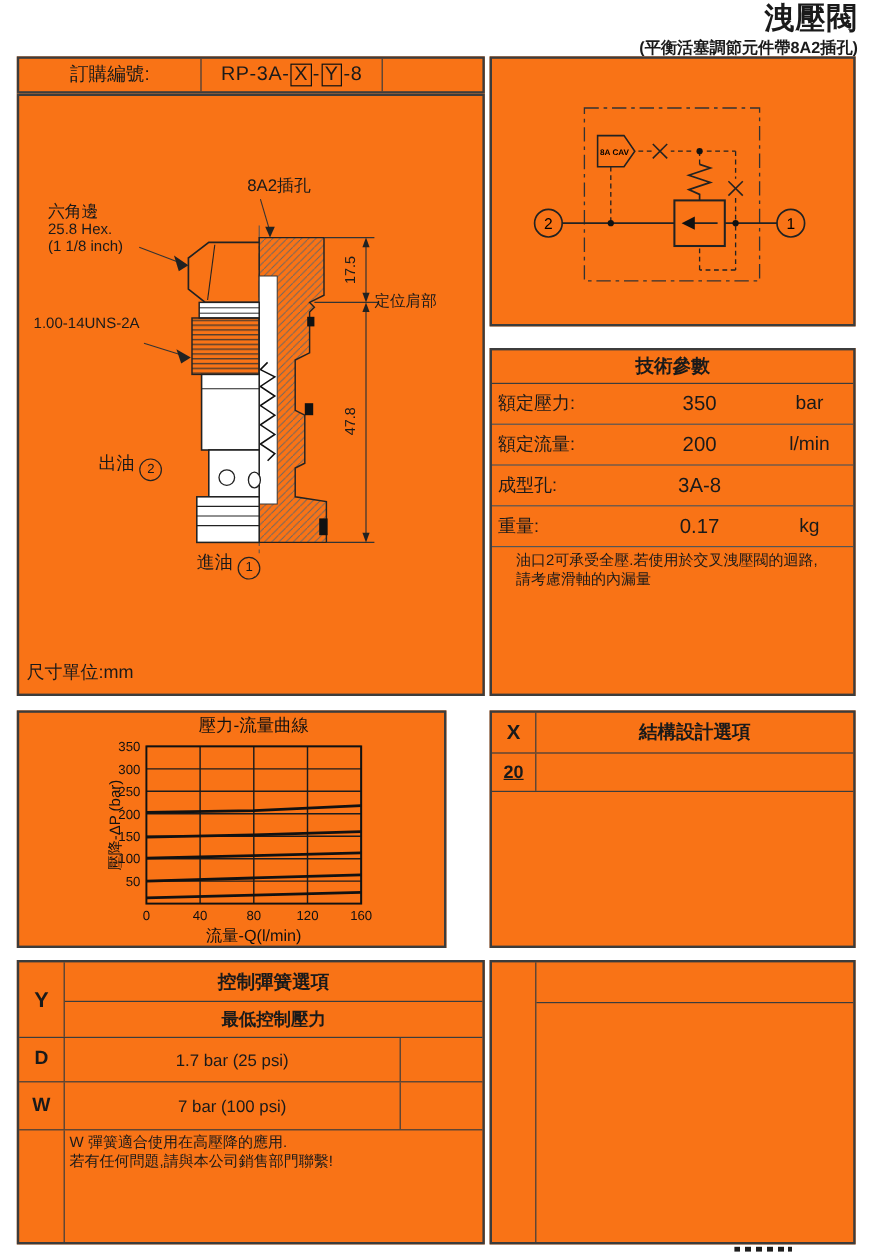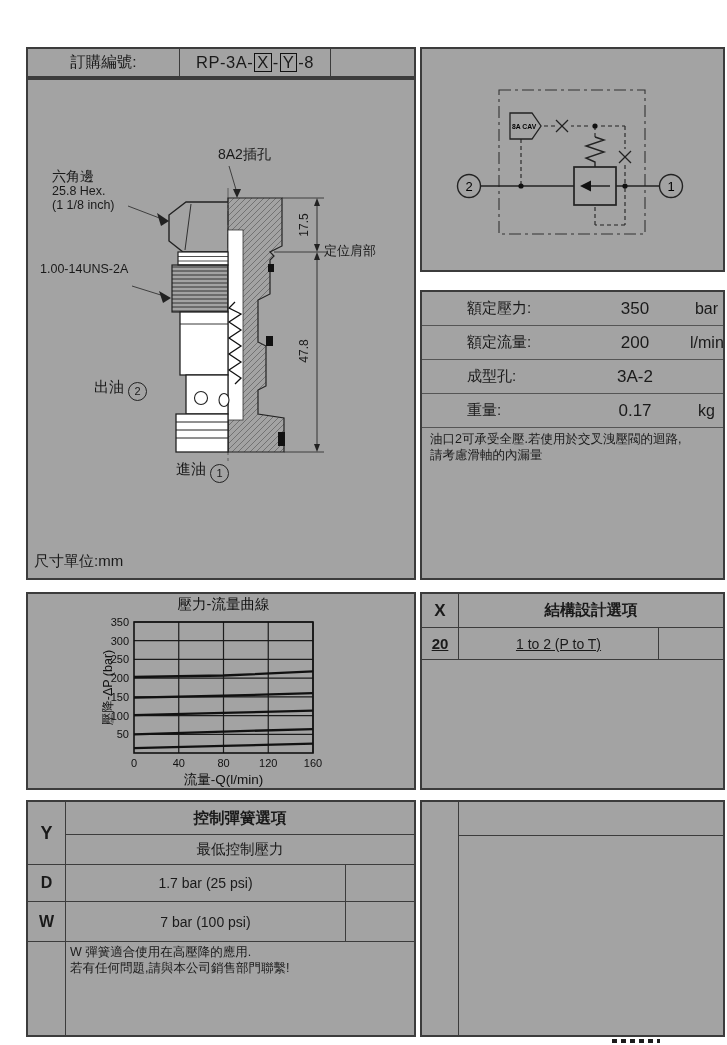--- a/index.html
+++ b/index.html
@@ -1,18 +1,18 @@
 <!DOCTYPE html>
 <html><head>
 <meta charset="utf-8">
 <style>
   html,body{margin:0;padding:0;background:#fff;}
   .page{position:relative;width:727px;height:1045px;background:#fff;overflow:hidden;
         font-family:"Liberation Sans",sans-serif;color:#1a1a1a;}
-  .box{position:absolute;border:2px solid #3c3c3c;box-sizing:border-box;background:#a3a3a3;margin-left:12px;}
+  .box{position:absolute;border:2px solid #3c3c3c;box-sizing:border-box;background:#f97316;}
 
   
   .hdr{position:absolute;top:2px;right:12px;text-align:right;}
   .hdr .t{font-size:25px;font-weight:bold;letter-spacing:1px;line-height:1.1;}
   .hdr .s{font-size:13.5px;font-weight:bold;margin-top:1px;}
 
   
   .order-box{left:14px;top:47px;width:390px;height:31px;display:flex;align-items:stretch;}
   .order-box .c{display:flex;align-items:center;justify-content:center;box-sizing:border-box;}
   .order-box .c1{width:152px;border-right:1.5px solid #3c3c3c;font-size:15.5px;}
@@ -30,28 +30,28 @@
         align-items:center;justify-content:center;font-size:11px;vertical-align:-3px;}
 
   
   .schem-box{left:408px;top:47px;width:305px;height:225px;}
 
   
   .tech-box{left:408px;top:290px;width:305px;height:290px;}
   .tech-h{height:27px;border-bottom:1.6px solid #3c3c3c;display:flex;align-items:center;justify-content:center;
           font-weight:bold;font-size:15.5px;}
   .tech-row{height:33px;display:grid;grid-template-columns:118px 110px 1fr;align-items:center;
-            border-bottom:1.4px solid #555;padding-left:40px;}
+            border-bottom:1.4px solid #555;}
   .tech-row .l{padding-left:5px;font-size:15px;}
   .tech-row .v{text-align:center;font-size:17px;}
   .tech-row .u{text-align:center;font-size:16px;}
-  .tech-note{padding:3px 8px;font-size:12.5px;line-height:1.3;white-space:pre-line;}
-
-  
-  .chart-box{left:14px;top:592px;width:390px;height:198px;}
+  .tech-note{padding:3px 20px;font-size:12.5px;line-height:1.3;white-space:pre-line;}
+
+  
+  .chart-box{left:14px;top:592px;width:358px;height:198px;}
   .chart-box svg text{font-family:"Liberation Sans",sans-serif;fill:#111;}
 
   
   .xopt-box{left:408px;top:592px;width:305px;height:198px;}
   .opt-hrow{display:flex;height:33px;border-bottom:1.6px solid #3c3c3c;}
   .opt-key{width:37px;border-right:1.6px solid #3c3c3c;display:flex;align-items:center;justify-content:center;
            font-weight:bold;font-size:17px;box-sizing:border-box;}
   .opt-title{flex:1;display:flex;align-items:center;justify-content:center;font-weight:bold;font-size:15.5px;}
   .xrow{display:flex;height:31px;border-bottom:1.6px solid #3c3c3c;text-decoration:underline;}
   .xrow .code{width:37px;border-right:1.6px solid #3c3c3c;display:flex;align-items:center;justify-content:center;
@@ -62,21 +62,21 @@
   .opt-notes{padding:2px 3px;font-size:13px;line-height:1.25;}
 
   
   .yopt-box{left:14px;top:800px;width:390px;height:237px;display:flex;flex-direction:column;}
   .yhead{display:flex;height:62px;border-bottom:1.6px solid #3c3c3c;}
   .ykey{width:38px;border-right:1.6px solid #3c3c3c;display:flex;align-items:center;justify-content:center;
         font-weight:bold;font-size:18px;box-sizing:border-box;}
   .yhead-r{flex:1;display:flex;flex-direction:column;}
   .yh1{height:33px;border-bottom:1.4px solid #3c3c3c;display:flex;align-items:center;justify-content:center;
        font-weight:bold;font-size:15.5px;box-sizing:border-box;}
-  .yh2{flex:1;display:flex;align-items:center;justify-content:center;font-size:14.5px;}
+  .yh2{flex:1;display:flex;align-items:center;justify-content:center;font-size:14.5px;font-weight:bold;}
   .yrow{display:flex;height:36px;border-bottom:1.6px solid #3c3c3c;}
   .yrow.w{height:39px;}
   .yrow .code{width:38px;border-right:1.6px solid #3c3c3c;display:flex;align-items:center;justify-content:center;
               font-weight:bold;font-size:16px;box-sizing:border-box;}
   .yrow .desc{width:280px;display:flex;align-items:center;justify-content:center;font-size:14px;
               border-right:1.6px solid #3c3c3c;box-sizing:border-box;}
   .yrow .sp{flex:1;}
   .ynote{flex:1;display:flex;}
   .ynote .lc{width:38px;border-right:1.6px solid #3c3c3c;box-sizing:border-box;}
   .ynote .tx{flex:1;padding:2px 4px;font-size:12.5px;line-height:1.3;white-space:pre-line;}
@@ -87,20 +87,24 @@
   .empty-box .rc{flex:1;display:flex;flex-direction:column;}
   .empty-box .hr{height:33px;border-bottom:1.8px solid #3c3c3c;}
   .artifact{position:absolute;left:612px;top:1039px;width:48px;height:4px;
             background:repeating-linear-gradient(90deg,#1c1c1c 0 5px,transparent 5px 9px);}
 </style>
 </head>
 <body>
 
 <div class="page">
 
+  <div class="hdr">
+    <div class="t">洩壓閥</div>
+    <div class="s">(平衡活塞調節元件帶8A2插孔)</div>
+  </div>
 
   <div class="box order-box">
     <div class="c c1">訂購編號:</div>
     <div class="c c2">
         <span>RP-3A-</span>
         <span class="kbox">X</span>
         <span>-</span>
         <span class="kbox">Y</span>
         <span>-8</span>
       </div>
@@ -229,33 +233,34 @@
       <line x1="197" y1="114" x2="209" y2="102" stroke="#222" stroke-width="1.3"></line>
       <line x1="203" y1="116" x2="203" y2="135" stroke="#222" stroke-width="1.1" stroke-dasharray="4 3"></line>
       <circle cx="203" cy="137" r="2.6" fill="#111"></circle>
       <line x1="203" y1="139" x2="203" y2="176" stroke="#222" stroke-width="1.1" stroke-dasharray="4 3"></line>
       <line x1="203" y1="176" x2="173" y2="176" stroke="#222" stroke-width="1.1" stroke-dasharray="4 3"></line>
       <line x1="173" y1="176" x2="173" y2="156" stroke="#222" stroke-width="1.1" stroke-dasharray="4 3"></line>
     </svg>
   </div>
 
   <div class="box tech-box">
+    <div class="tech-h">技術參數</div>
     <div class="tech-row">
       <div class="l">額定壓力:</div>
       <div class="v">350</div>
       <div class="u">bar</div>
     </div>
     <div class="tech-row">
       <div class="l">額定流量:</div>
       <div class="v">200</div>
       <div class="u">l/min</div>
     </div>
     <div class="tech-row">
       <div class="l">成型孔:</div>
-      <div class="v">3A-2</div>
+      <div class="v">3A-8</div>
       <div class="u"></div>
     </div>
     <div class="tech-row">
       <div class="l">重量:</div>
       <div class="v">0.17</div>
       <div class="u">kg</div>
     </div>
     <div class="tech-note">油口2可承受全壓.若使用於交叉洩壓閥的迴路,
 請考慮滑軸的內漏量</div>
   </div>
@@ -297,21 +302,20 @@
       </svg>
   </div>
 
   <div class="box xopt-box">
     <div class="opt-hrow">
       <div class="opt-key">X</div>
       <div class="opt-title">結構設計選項</div>
     </div>
     <div class="xrow">
       <div class="code">20</div>
-      <div class="desc">1 to 2 (P to T)</div>
       <div class="sp"></div>
     </div>
   </div>
 
   <div class="box yopt-box">
     <div class="yhead">
       <div class="ykey">Y</div>
       <div class="yhead-r">
         <div class="yh1">控制彈簧選項</div>
         <div class="yh2">最低控制壓力</div>

